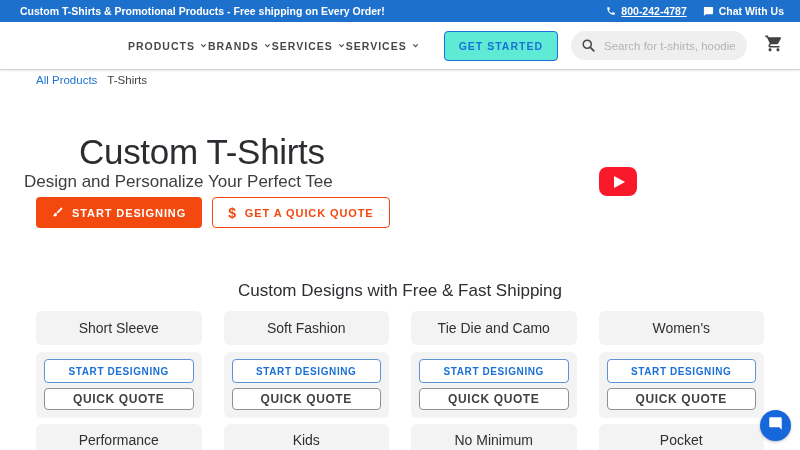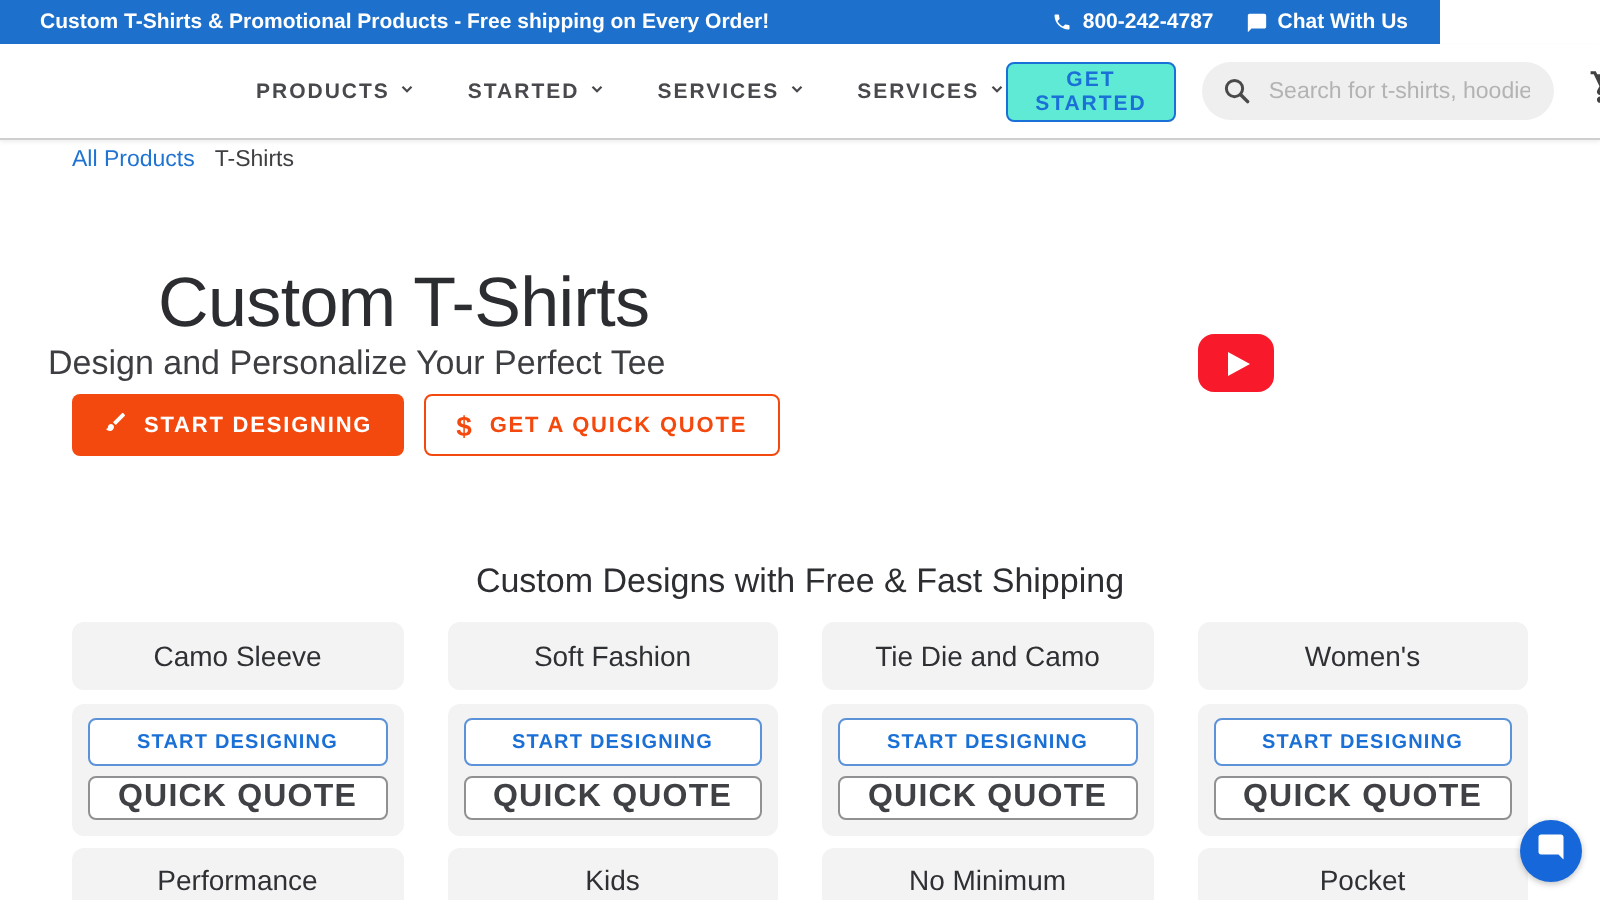--- a/index.html
+++ b/index.html
@@ -1,33 +1,33 @@
 <!DOCTYPE html>
 <html style="--topbar-blue: #1d70cc; --link-blue: #1f73d2; --accent-orange: #f4490e; --card-gray: #f3f3f4; --button-blue: #1a70d6; --chat-blue: #1667d9; --play-red: #f81a2b;"><head>
 <meta charset="utf-8">
 <style>
   * { margin:0; padding:0; box-sizing:border-box; }
   html,body { width:800px; height:450px; }
   body { font-family:"Liberation Sans","DejaVu Sans",sans-serif; background:#fff; overflow:hidden; }
   .page { position:relative; width:800px; height:450px; overflow:hidden; background:#fff; }
 
   
-  .topbar { position:absolute; top:0; left:0; width:720px; height:22px;
+  .topbar { position:absolute; top:0; left:0; width:800px; height:22px;
     background:var(--topbar-blue); color:#fff; display:flex; align-items:center;
     padding:0 16px 0 20px; font-size:10.5px; font-weight:600; }
   .topbar-right { margin-left:auto; display:flex; align-items:center; gap:16px; }
   .topbar a, .topbar .chat-link { color:#fff; display:flex; align-items:center; gap:5px; cursor:pointer; }
-  .phone-num { }
+  .phone-num { text-decoration:underline; }
   .topbar svg { display:block; }
 
   
   .navbar { position:absolute; top:22px; left:0; width:800px; height:48px; background:#fff;
     display:flex; align-items:center; border-bottom:1px solid #cfcfcf;
     box-shadow:0 1px 2px rgba(0,0,0,0.07); padding-left:128px; padding-right:16px; z-index:5; }
-  .nav-links { display:flex; align-items:center; gap:26px; }
+  .nav-links { display:flex; align-items:center; }
   .nav-item { display:flex; align-items:center; gap:4px; font-size:10.5px; font-weight:700;
     letter-spacing:1px; color:#47494c; cursor:pointer; white-space:nowrap; }
   .nav-right { margin-left:auto; display:flex; align-items:center; gap:13px; }
   .get-started-btn { height:30px; padding:0 14px; background:#5eead4; border:1px solid var(--button-blue);
     color:var(--button-blue); font-size:10.5px; font-weight:700; letter-spacing:1px; border-radius:4px;
     font-family:inherit; cursor:pointer; }
   .search-wrap { position:relative; }
   .search-input { width:176px; height:29px; border:none; border-radius:15px; background:#efefef;
     padding:0 12px 0 33px; font-size:11.5px; color:#444; font-family:inherit; outline:none; }
   .search-input::placeholder { color:#b3b3b3; }
@@ -70,21 +70,21 @@
     grid-template-columns:repeat(4,1fr); column-gap:22px; }
   .card-title { background:var(--card-gray); border-radius:6px; height:34px; display:flex;
     align-items:center; justify-content:center; font-size:14px; font-weight:500; color:#2e3033;
     cursor:pointer; }
   .card-actions { margin-top:7px; background:var(--card-gray); border-radius:6px; height:66px;
     padding:7px 8px; display:flex; flex-direction:column; gap:5px; }
   .card-btn-blue { height:24px; width:100%; background:#fff; border:1px solid #5b92d8;
     color:var(--button-blue); border-radius:4px; font-size:10px; font-weight:700; letter-spacing:0.6px;
     font-family:inherit; cursor:pointer; }
   .card-btn-gray { height:22px; width:100%; background:#fff; border:1px solid #8f9193; color:#3f4144;
-    border-radius:4px; font-size:16px; font-weight:700; letter-spacing:0.6px; font-family:inherit;
+    border-radius:4px; font-size:12px; font-weight:700; letter-spacing:0.6px; font-family:inherit;
     cursor:pointer; }
   .card2 { background:var(--card-gray); border-radius:6px; height:40px; display:flex;
     align-items:center; justify-content:center; font-size:14px; font-weight:500; color:#2e3033;
     padding-bottom:8px; cursor:pointer; }
 
   
   .chat-fab { position:absolute; right:9px; bottom:9px; width:31px; height:31px; border-radius:50%;
     background:var(--chat-blue); display:flex; align-items:center; justify-content:center;
     cursor:pointer; box-shadow:0 1px 3px rgba(0,0,0,0.25); }
 </style>
@@ -117,21 +117,21 @@
 
   <nav class="navbar">
     <div class="nav-links">
       <span class="nav-item">
         <span>PRODUCTS</span>
         <span><svg width="9" height="9" viewBox="0 0 24 24">
               <polyline points="6,9 12,15 18,9" fill="none" stroke="#47494c" stroke-width="3"></polyline>
             </svg></span>
       </span>
       <span class="nav-item">
-        <span>STARTED</span>
+        <span>BRANDS</span>
         <span><svg width="9" height="9" viewBox="0 0 24 24">
               <polyline points="6,9 12,15 18,9" fill="none" stroke="#47494c" stroke-width="3"></polyline>
             </svg></span>
       </span>
       <span class="nav-item">
         <span>SERVICES</span>
         <span><svg width="9" height="9" viewBox="0 0 24 24">
               <polyline points="6,9 12,15 18,9" fill="none" stroke="#47494c" stroke-width="3"></polyline>
             </svg></span>
       </span>
@@ -188,21 +188,21 @@
   </div>
 
   <div class="play-button">
     <div class="play-tri"></div>
   </div>
 
   <h2 class="section-heading">Custom Designs with Free &amp; Fast Shipping</h2>
 
   <div class="cards-row1">
     <div>
-      <div class="card-title">Camo Sleeve</div>
+      <div class="card-title">Short Sleeve</div>
       <div class="card-actions">
         <button class="card-btn-blue">START DESIGNING</button>
         <button class="card-btn-gray">QUICK QUOTE</button>
       </div>
     </div>
     <div>
       <div class="card-title">Soft Fashion</div>
       <div class="card-actions">
         <button class="card-btn-blue">START DESIGNING</button>
         <button class="card-btn-gray">QUICK QUOTE</button>

